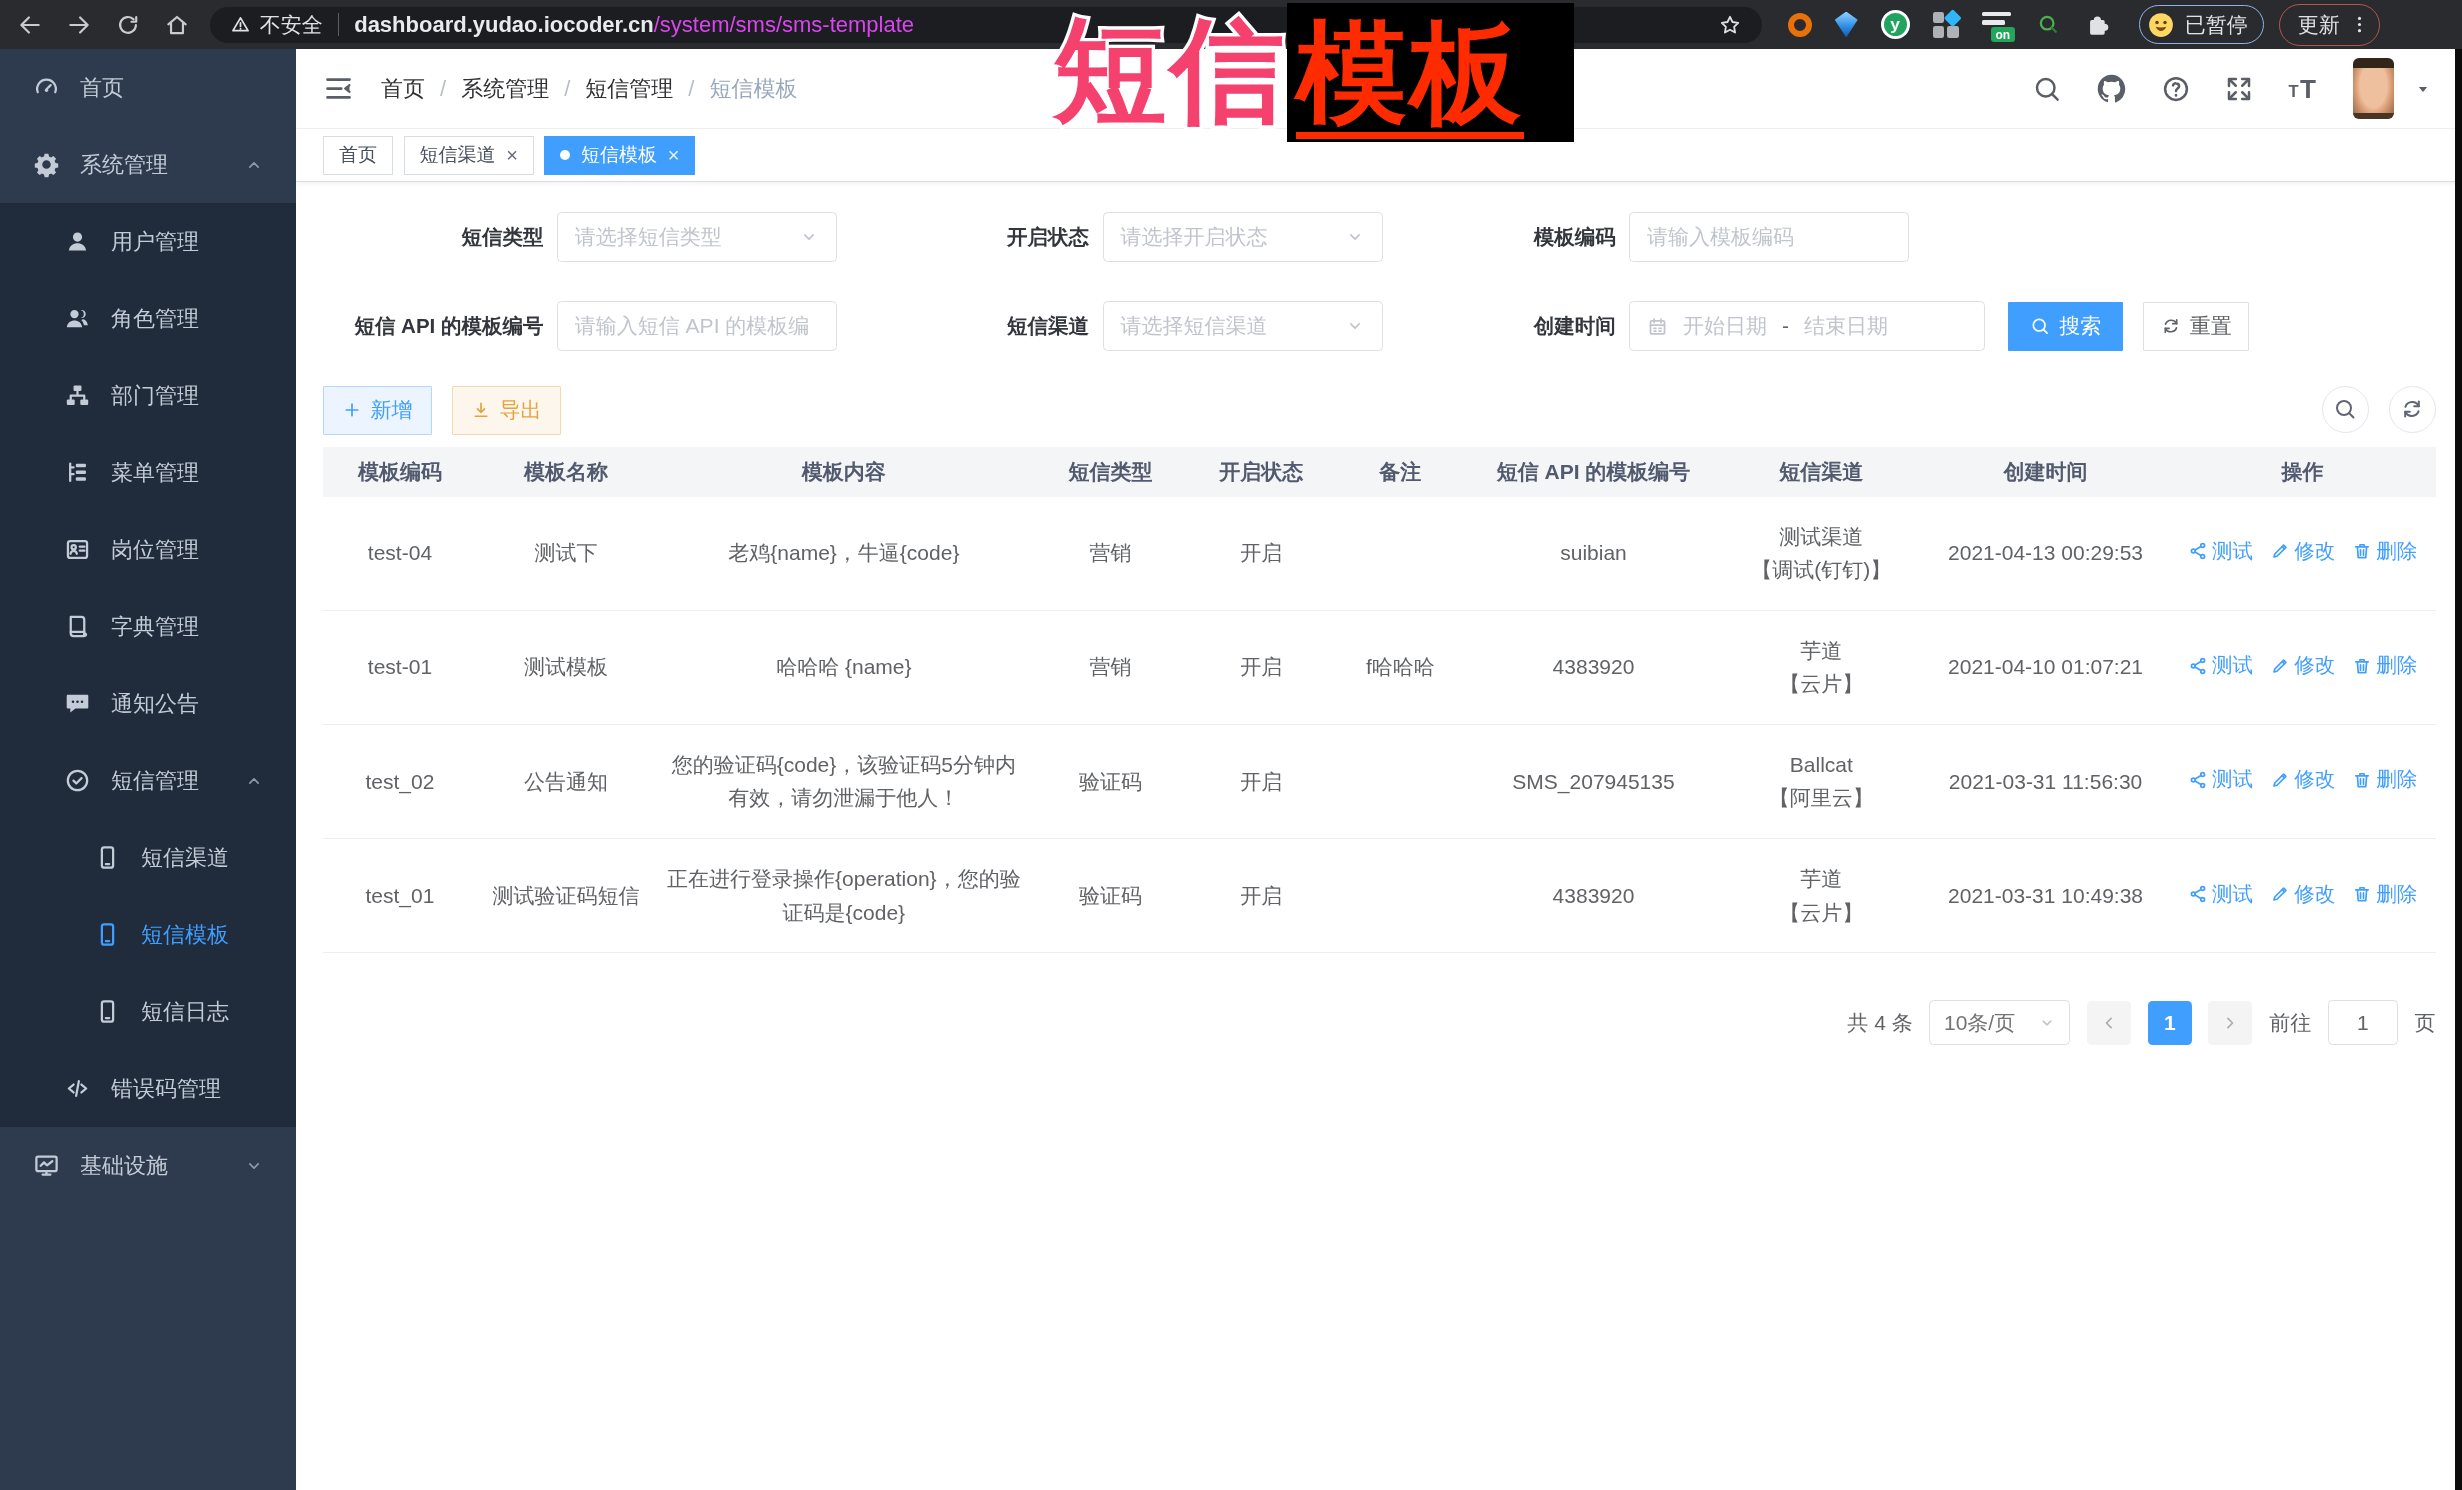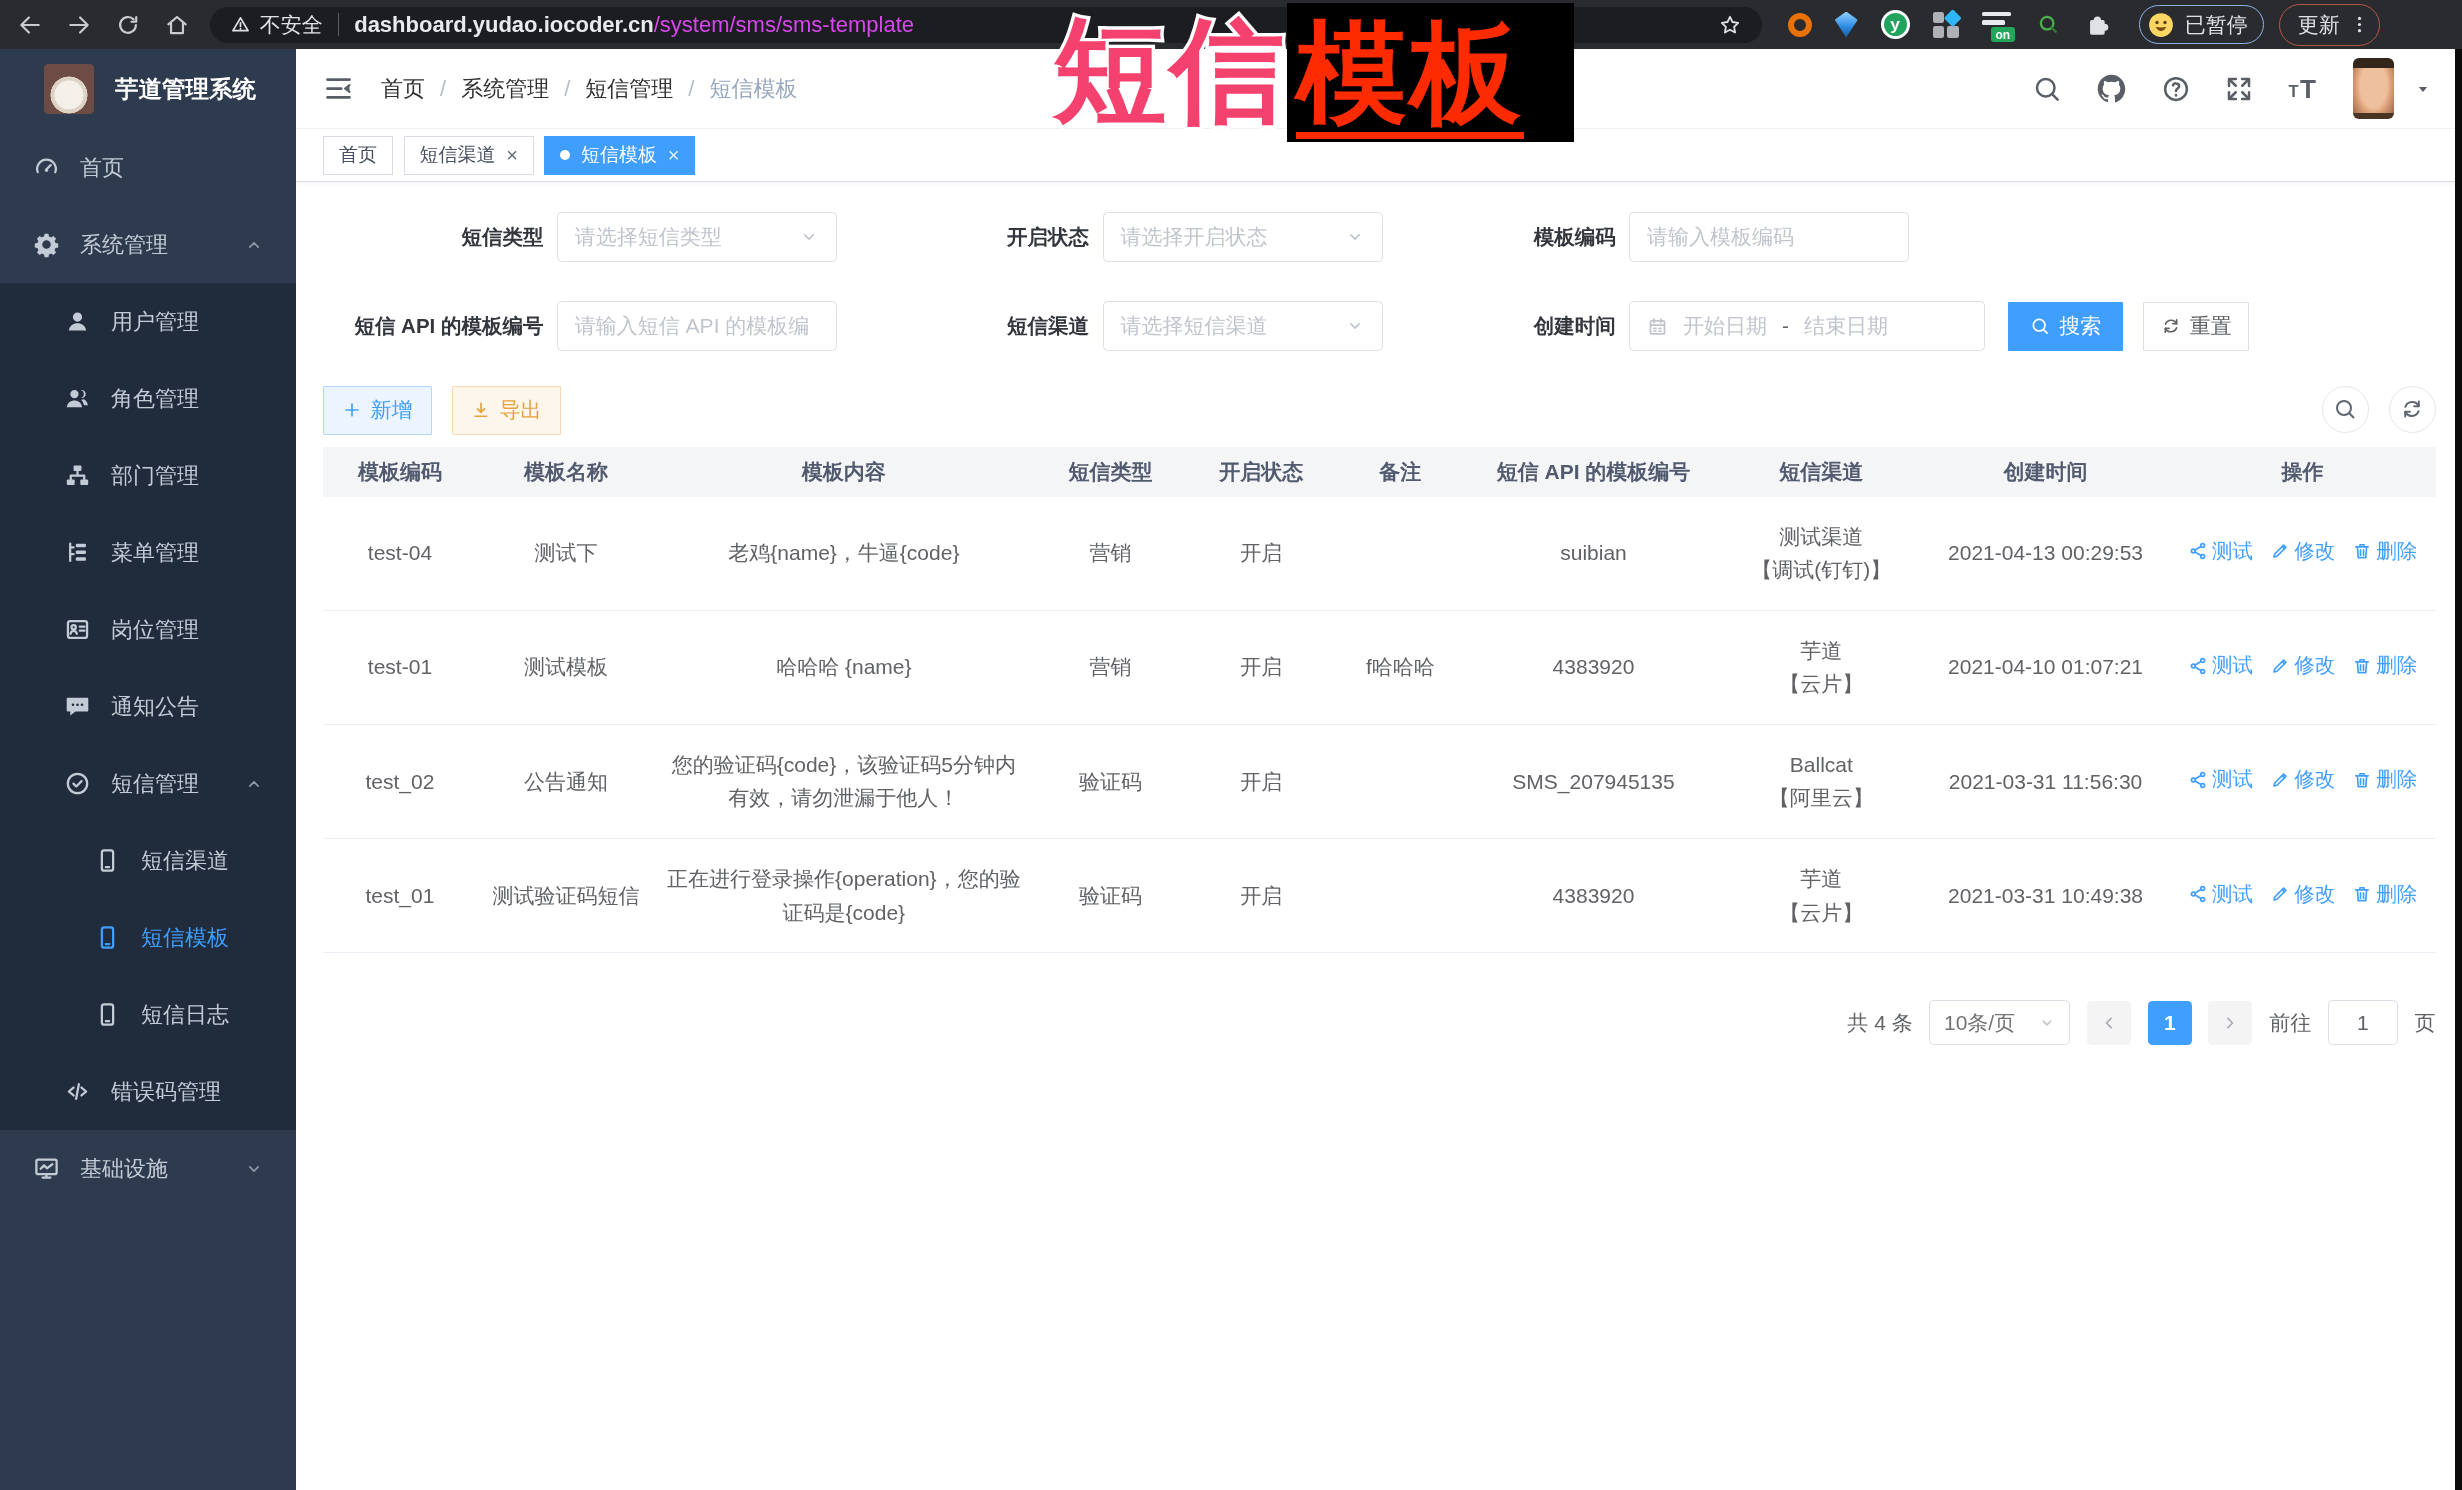--- a/index.html
+++ b/index.html
@@ -234,24 +234,20 @@
   </div>
 
   <div class="overlay-banner">
     <span class="ov-left">短信</span>
     <span class="ov-right"><b>模板</b></span>
   </div>
 
   <div class="app">
 
     <aside class="sidebar">
-      <div class="logo-row">
-        <span class="logo-img"></span>
-        <span class="logo-title">芋道管理系统</span>
-      </div>
       <nav id="side-nav">
           <div class="side-item lv1">
             <span class="i i36 icn">
               <svg viewBox="0 0 24 24" fill="none" stroke="currentColor" stroke-width="2" stroke-linecap="round" stroke-linejoin="round">
                 <path d="M4.2 16.2a8.3 8.3 0 1 1 15.6 0"></path>
                 <path d="m12 13.6 3.7-3.7"></path>
                 <circle cx="12" cy="14.4" r="1.5" fill="currentColor" stroke="none"></circle>
               </svg>
             </span>
             <span>首页</span>
@@ -312,20 +308,30 @@
             <div class="side-item lv2">
               <span class="i i36 icn">
                 <svg viewBox="0 0 24 24" fill="none" stroke="currentColor" stroke-width="2" stroke-linecap="round" stroke-linejoin="round">
                   <rect x="3.5" y="4.5" width="17" height="15" rx="2"></rect>
                   <circle cx="8.6" cy="10" r="1.9"></circle>
                   <path d="M5.8 15.8c.4-1.7 1.5-2.5 2.8-2.5s2.4.8 2.8 2.5"></path>
                   <path d="M14 9.5h4.2M14 13h4.2"></path>
                 </svg>
               </span>
               <span>岗位管理</span>
+            </div>
+            <div class="side-item lv2">
+              <span class="i i36 icn">
+                <svg viewBox="0 0 24 24" fill="none" stroke="currentColor" stroke-width="2" stroke-linecap="round" stroke-linejoin="round">
+                  <path d="M6 3.5h9.5A2.5 2.5 0 0 1 18 6v14.5H8.5A2.5 2.5 0 0 1 6 18V3.5Z"></path>
+                  <path d="M6 16.8h12"></path>
+                  <circle cx="18.7" cy="19.3" r="1.9" fill="currentColor" stroke="none"></circle>
+                </svg>
+              </span>
+              <span>字典管理</span>
             </div>
             <div class="side-item lv2">
               <span class="i i36 icn">
                 <svg viewBox="0 0 24 24" fill="none" stroke="currentColor" stroke-width="2" stroke-linecap="round" stroke-linejoin="round">
                   <path stroke="none" fill="currentColor" d="M3.4 4.3h17.2a1 1 0 0 1 1 1v10.2a1 1 0 0 1-1 1H10.2L5.6 20v-3.5H3.4a1 1 0 0 1-1-1V5.3a1 1 0 0 1 1-1Z"></path>
                   <circle cx="8" cy="10.4" r="1.15" fill="#202c3c" stroke="none"></circle>
                   <circle cx="12" cy="10.4" r="1.15" fill="#202c3c" stroke="none"></circle>
                   <circle cx="16" cy="10.4" r="1.15" fill="#202c3c" stroke="none"></circle>
                 </svg>
               </span>

